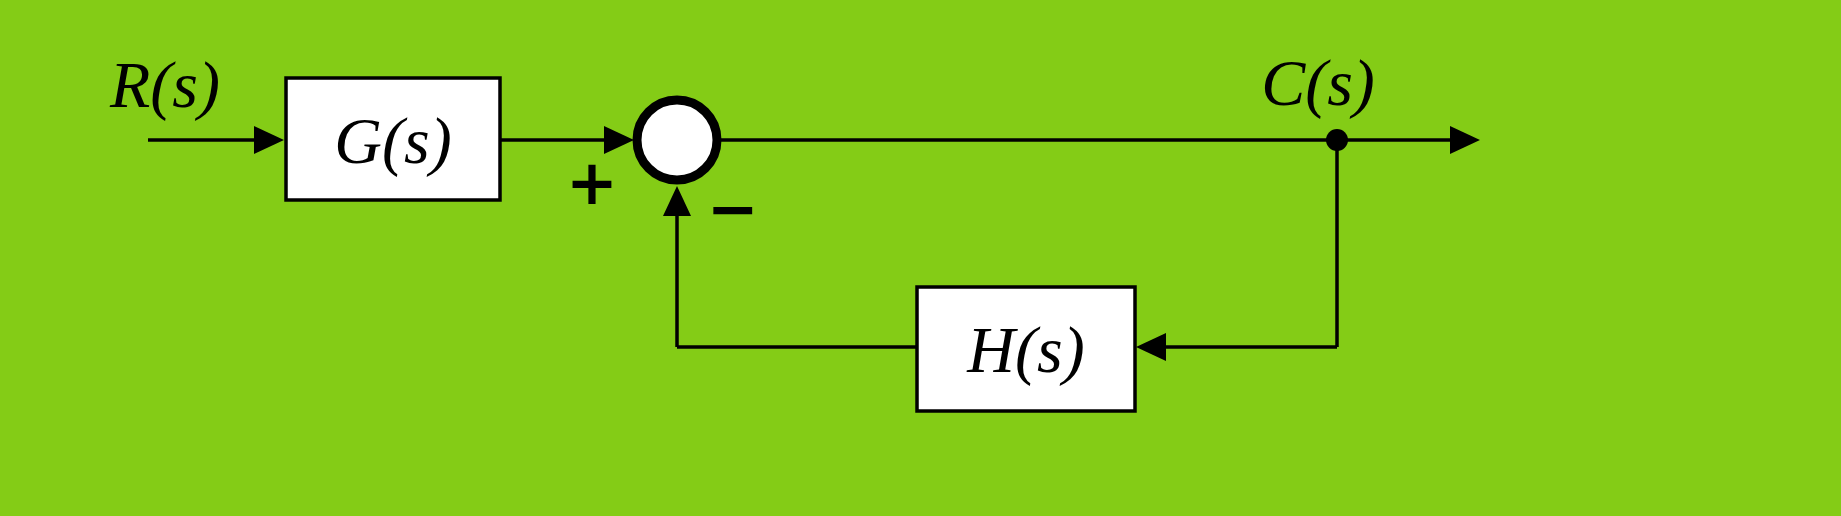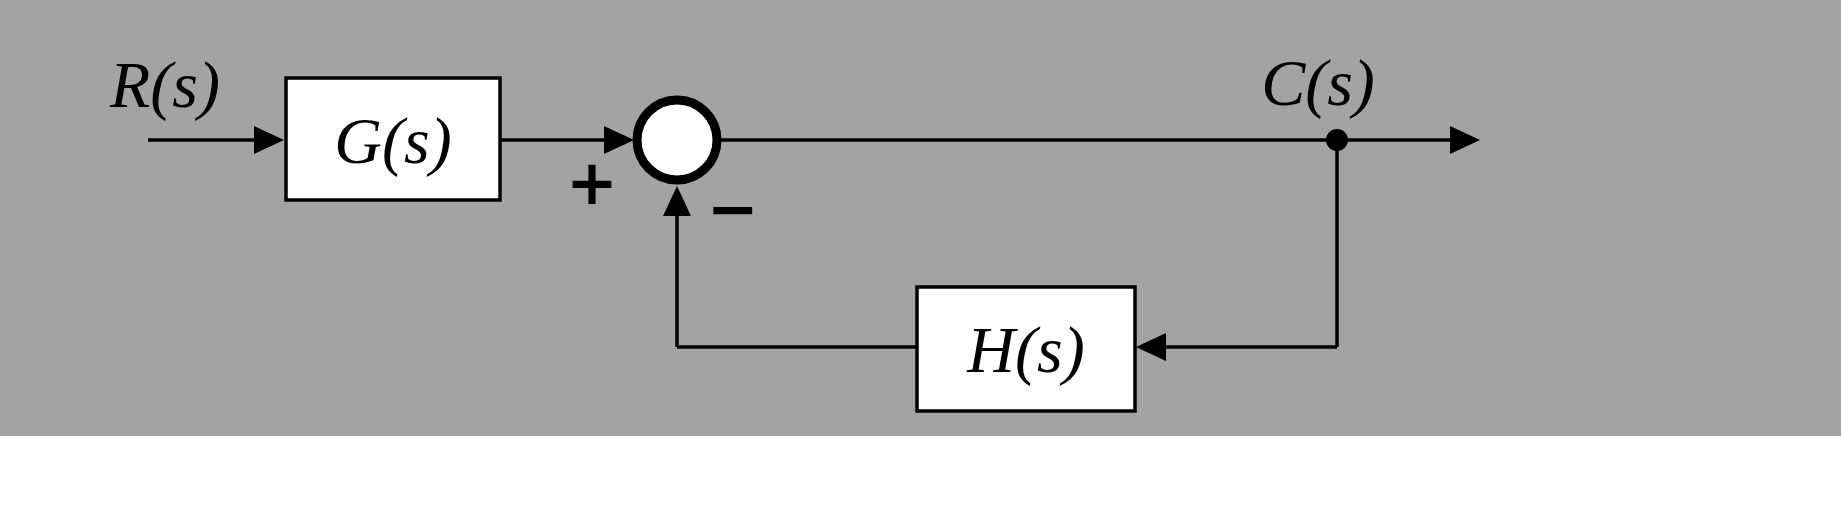--- a/index.html
+++ b/index.html
@@ -3,22 +3,22 @@
 <meta charset="utf-8">
 <style>
   html, body {
     margin: 0;
     padding: 0;
     background: #ffffff;
   }
   .diagram-stage {
     position: relative;
     width: 1841px;
-    height: 436px;
-    background: #a3a3a3;
+    height: 516px;
+    background: #84cc16;
     overflow: hidden;
   }
   svg {
     display: block;
   }
   .wire {
     stroke: #000000;
     stroke-width: 3.5;
     fill: none;
   }

